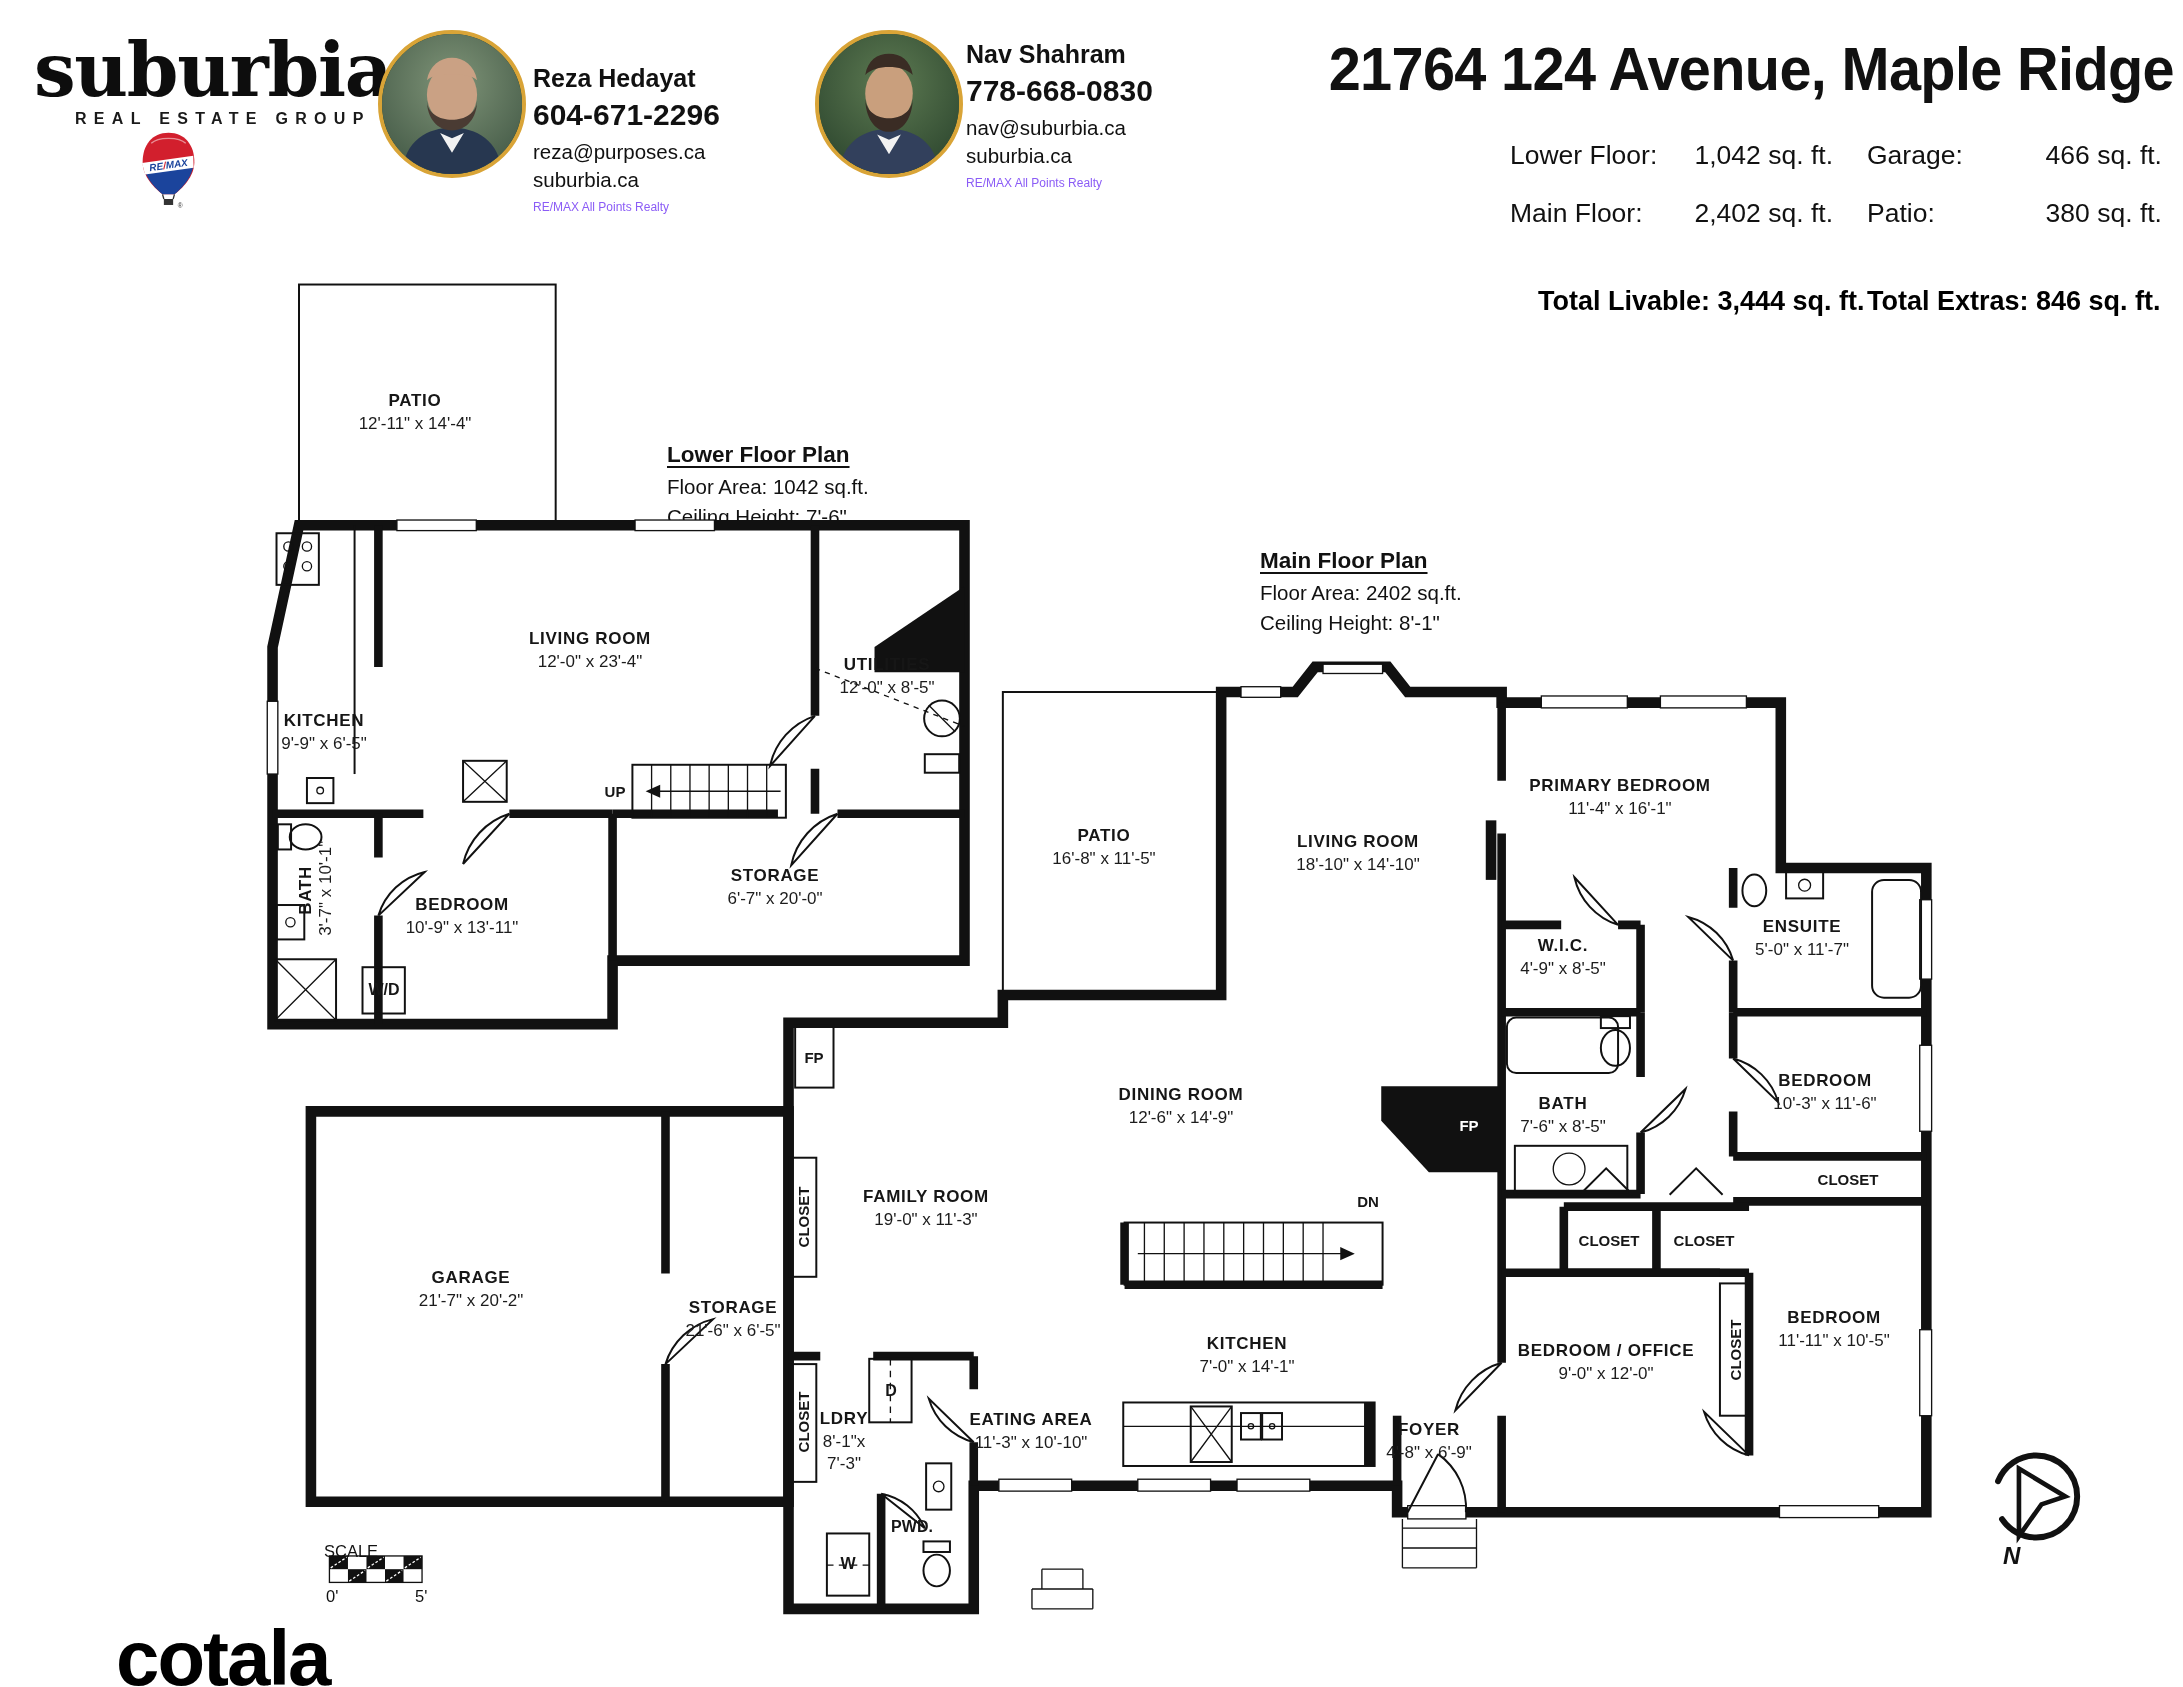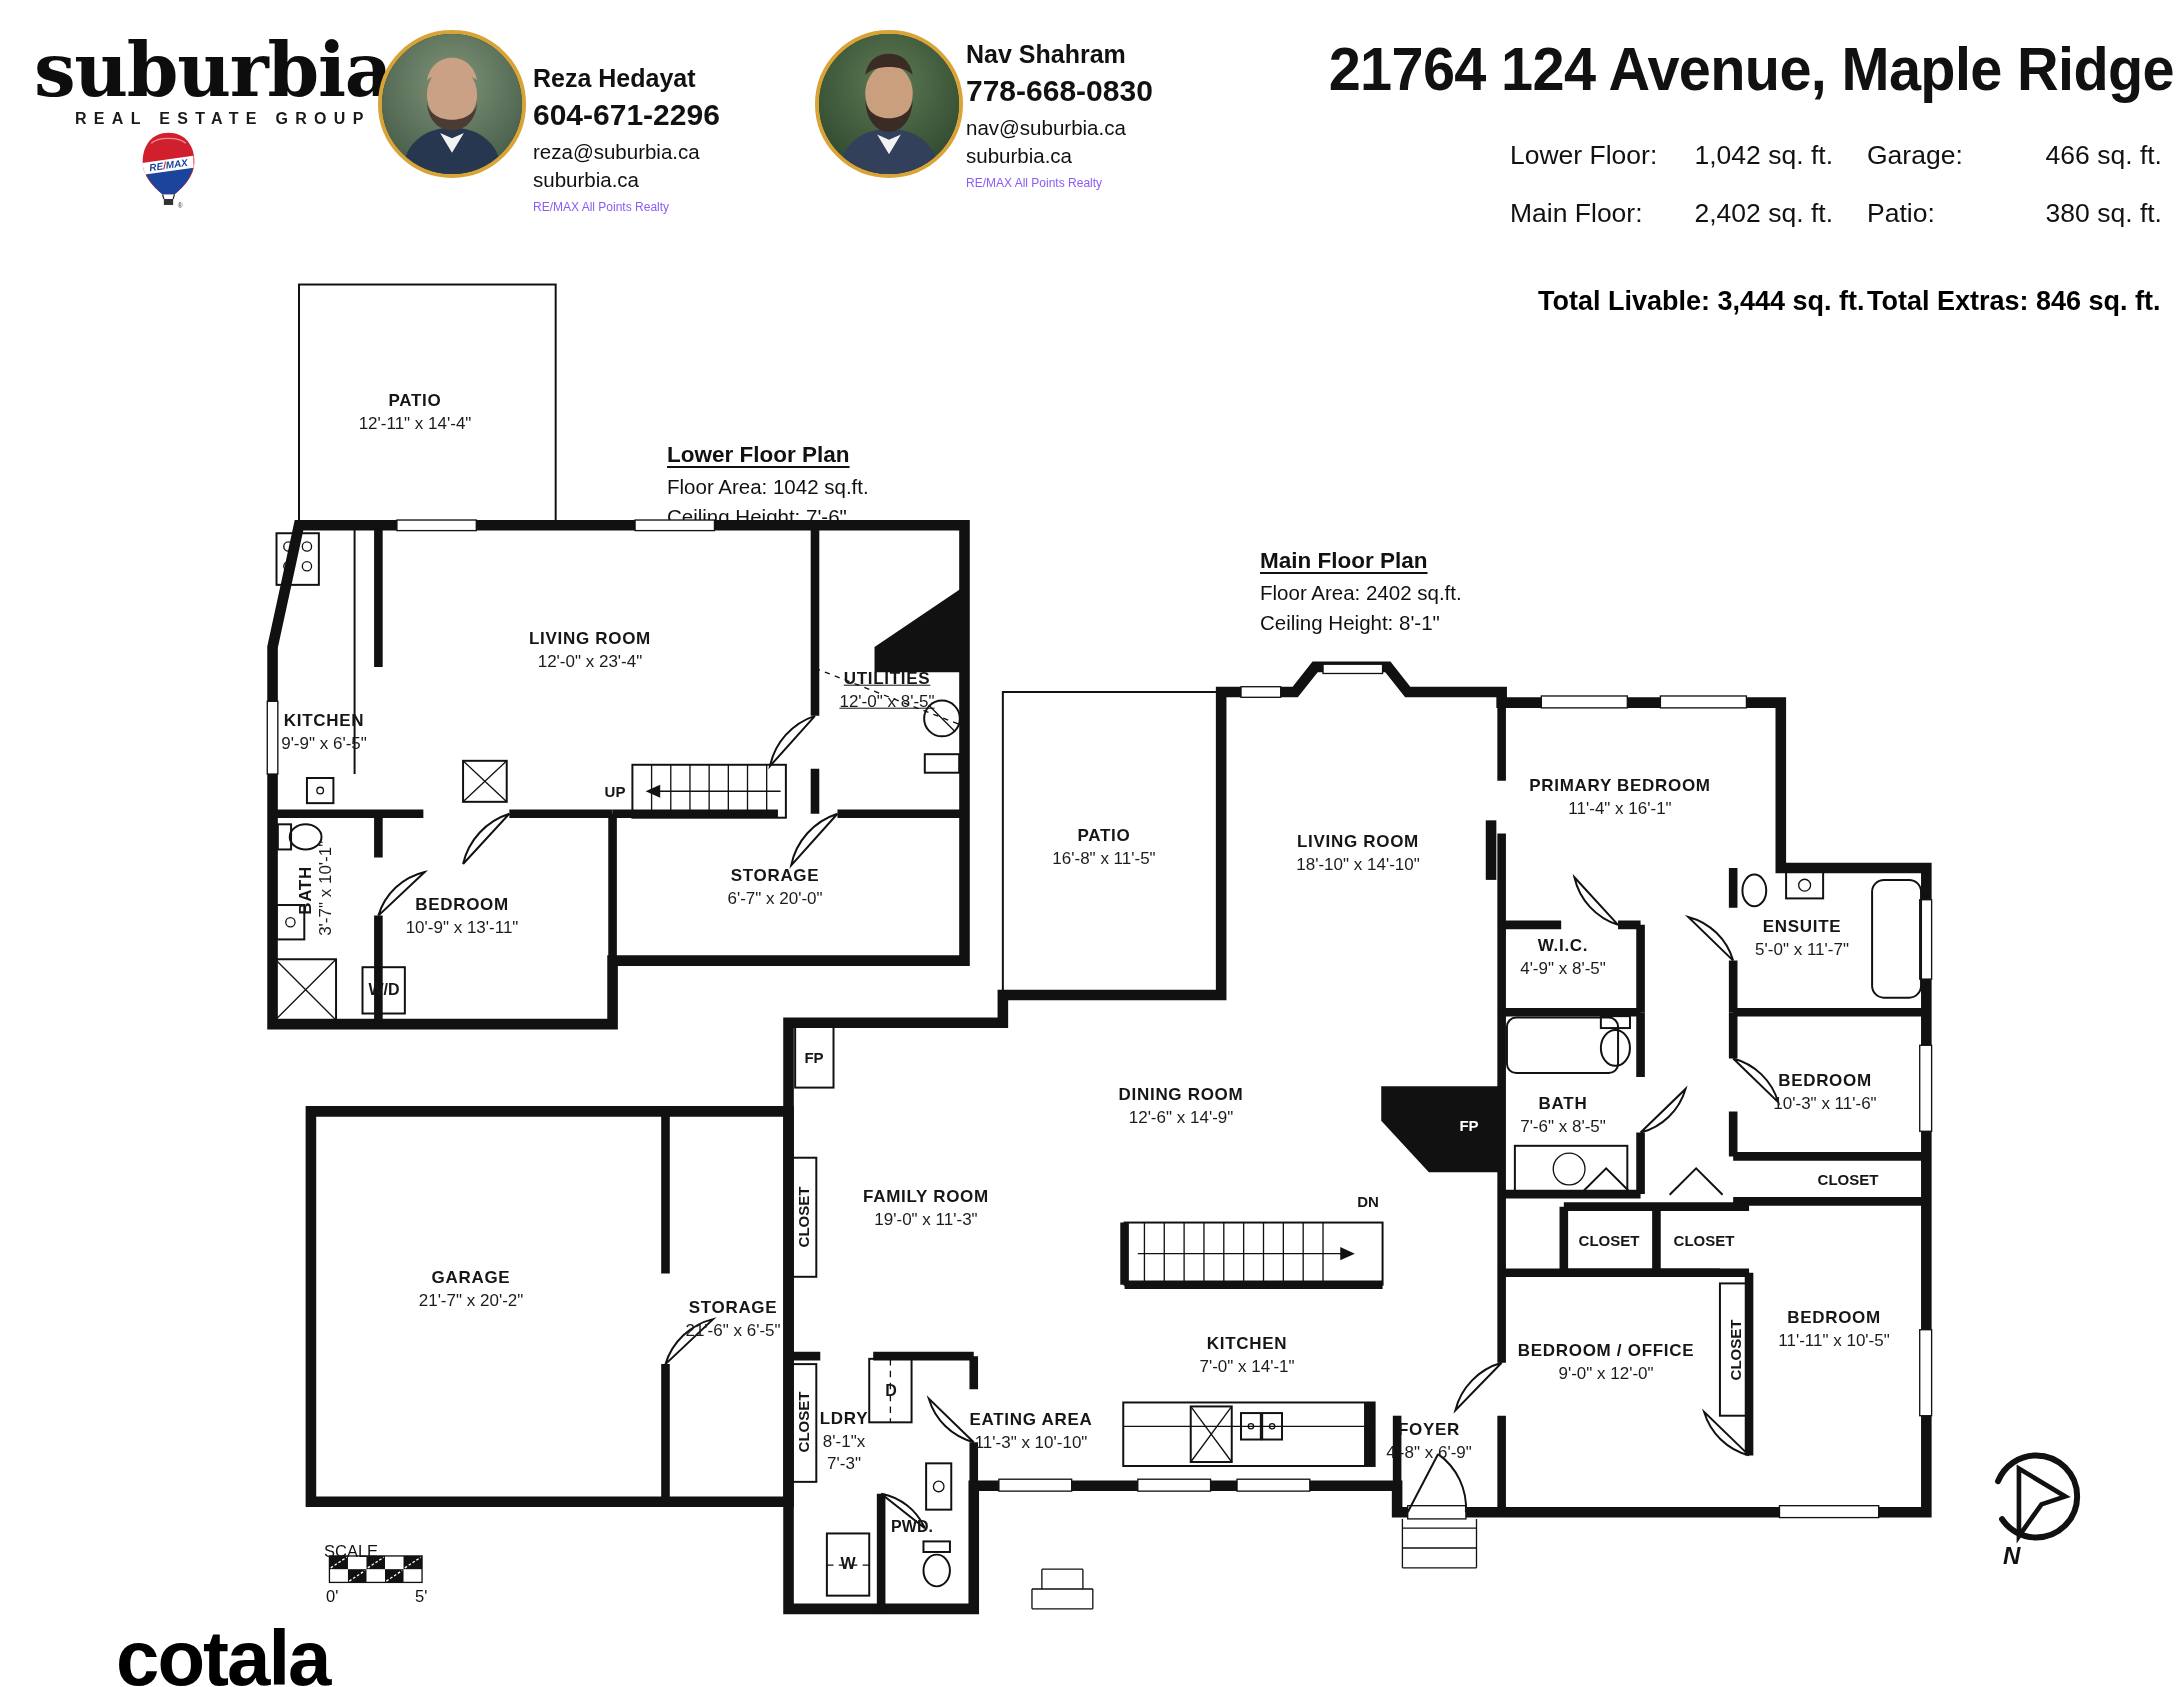--- a/index.html
+++ b/index.html
@@ -266,21 +266,21 @@
         <path d="M30,212 C34,160 70,142 106,142 C142,142 178,160 182,212 Z" fill="#273750"></path>
         <path d="M88,150 L106,180 L124,150 L106,158 Z" fill="#f2f2f2"></path>
         <ellipse cx="106" cy="92" rx="38" ry="44" fill="#caa184"></ellipse>
         <path d="M68,100 C68,140 144,140 144,100 C144,128 128,146 106,146 C84,146 68,128 68,100 Z" fill="#4a3b33"></path>
         <path d="M68,70 C80,58 132,58 144,70 C140,48 124,36 106,36 C88,36 72,48 68,70 Z" fill="#caa184"></path>
       </svg>
     </div>
     <div class="agent-text" style="left:533px;margin-top:24px;">
       <div class="agent-name">Reza Hedayat</div>
       <div class="agent-phone">604-671-2296</div>
-      <div class="agent-email">reza@suburbia.ca</div>
+      <div class="agent-email">reza@purposes.ca</div>
       <div class="agent-site">suburbia.ca</div>
       <div class="agent-brokerage">RE/MAX All Points Realty</div>
     </div>
 
     <div class="agent-photo" style="left:815px;">
       <svg width="140" height="140" viewBox="0 0 212 212">
         <defs>
             <radialGradient id="bg2" cx="50%" cy="35%" r="80%">
               <stop offset="0%" stop-color="#5d7a52"></stop>
               <stop offset="100%" stop-color="#27402a"></stop>
@@ -328,21 +328,21 @@
   </div>
 
   <div class="lbl" style="left:415px;top:412px;">
       <div class="nm">PATIO</div>
       <div class="dim">12'-11" x 14'-4"</div>
     </div>
   <div class="lbl" style="left:590px;top:650px;">
       <div class="nm">LIVING ROOM</div>
       <div class="dim">12'-0" x 23'-4"</div>
     </div>
-  <div class="lbl" style="left:887px;top:690px;text-decoration:underline;">
+  <div class="lbl" style="left:887px;top:676px;">
       <div class="nm">UTILITIES</div>
       <div class="dim">12'-0" x 8'-5"</div>
     </div>
   <div class="lbl" style="left:324px;top:732px;">
       <div class="nm">KITCHEN</div>
       <div class="dim">9'-9" x 6'-5"</div>
     </div>
   <div class="lbl vert" style="left:316px;top:890px;">
       <div class="nm">BATH</div>
       <div class="dim">3'-7" x 10'-1"</div>

